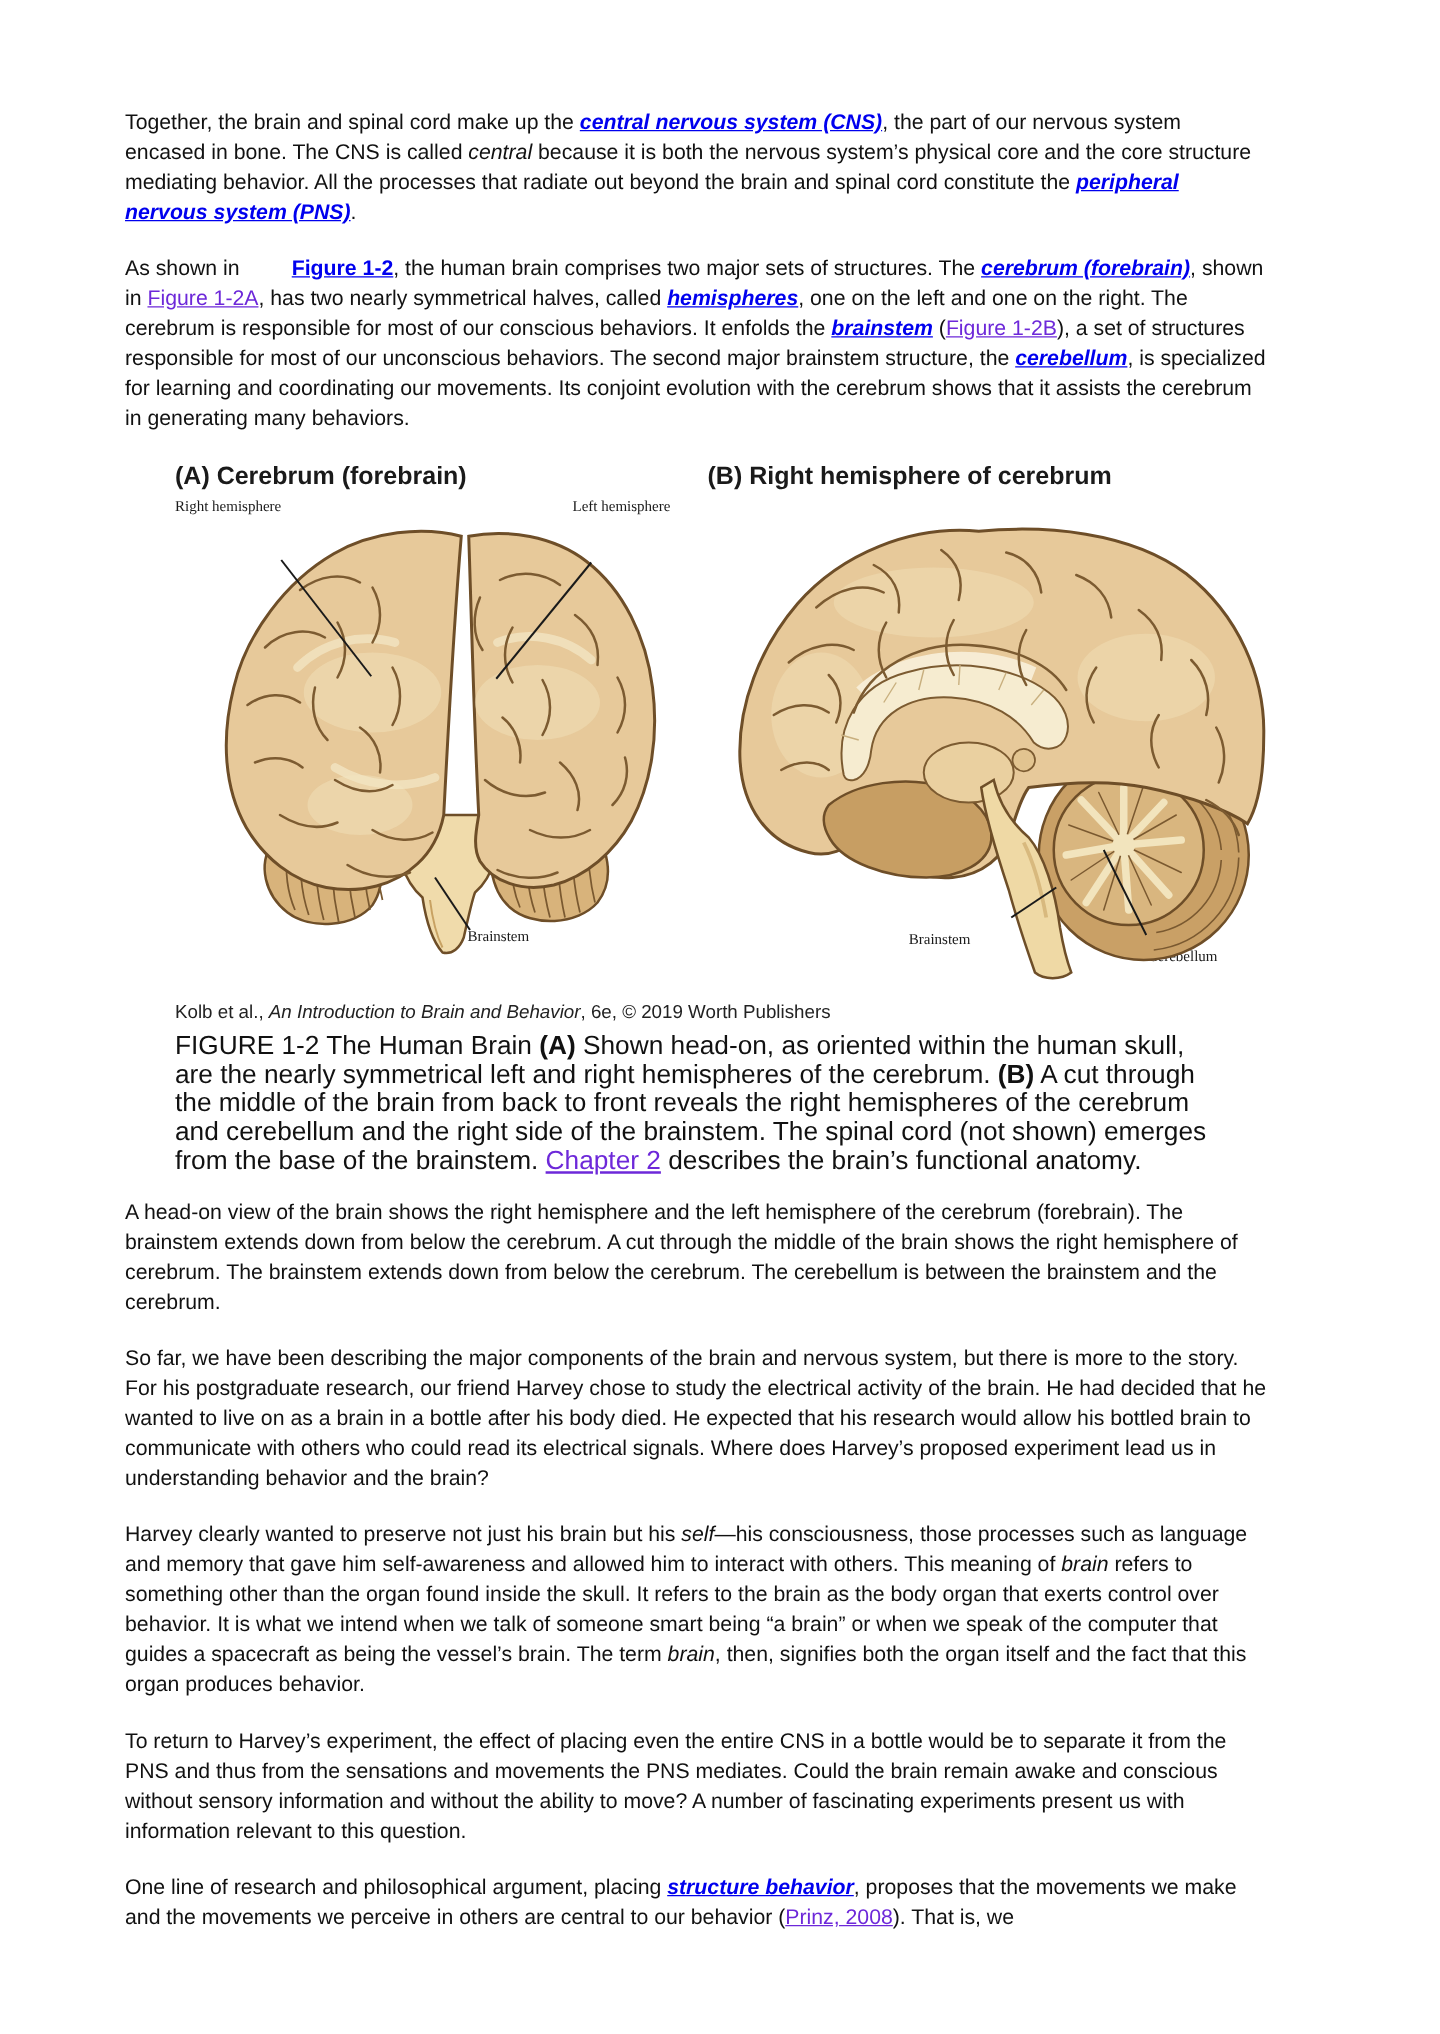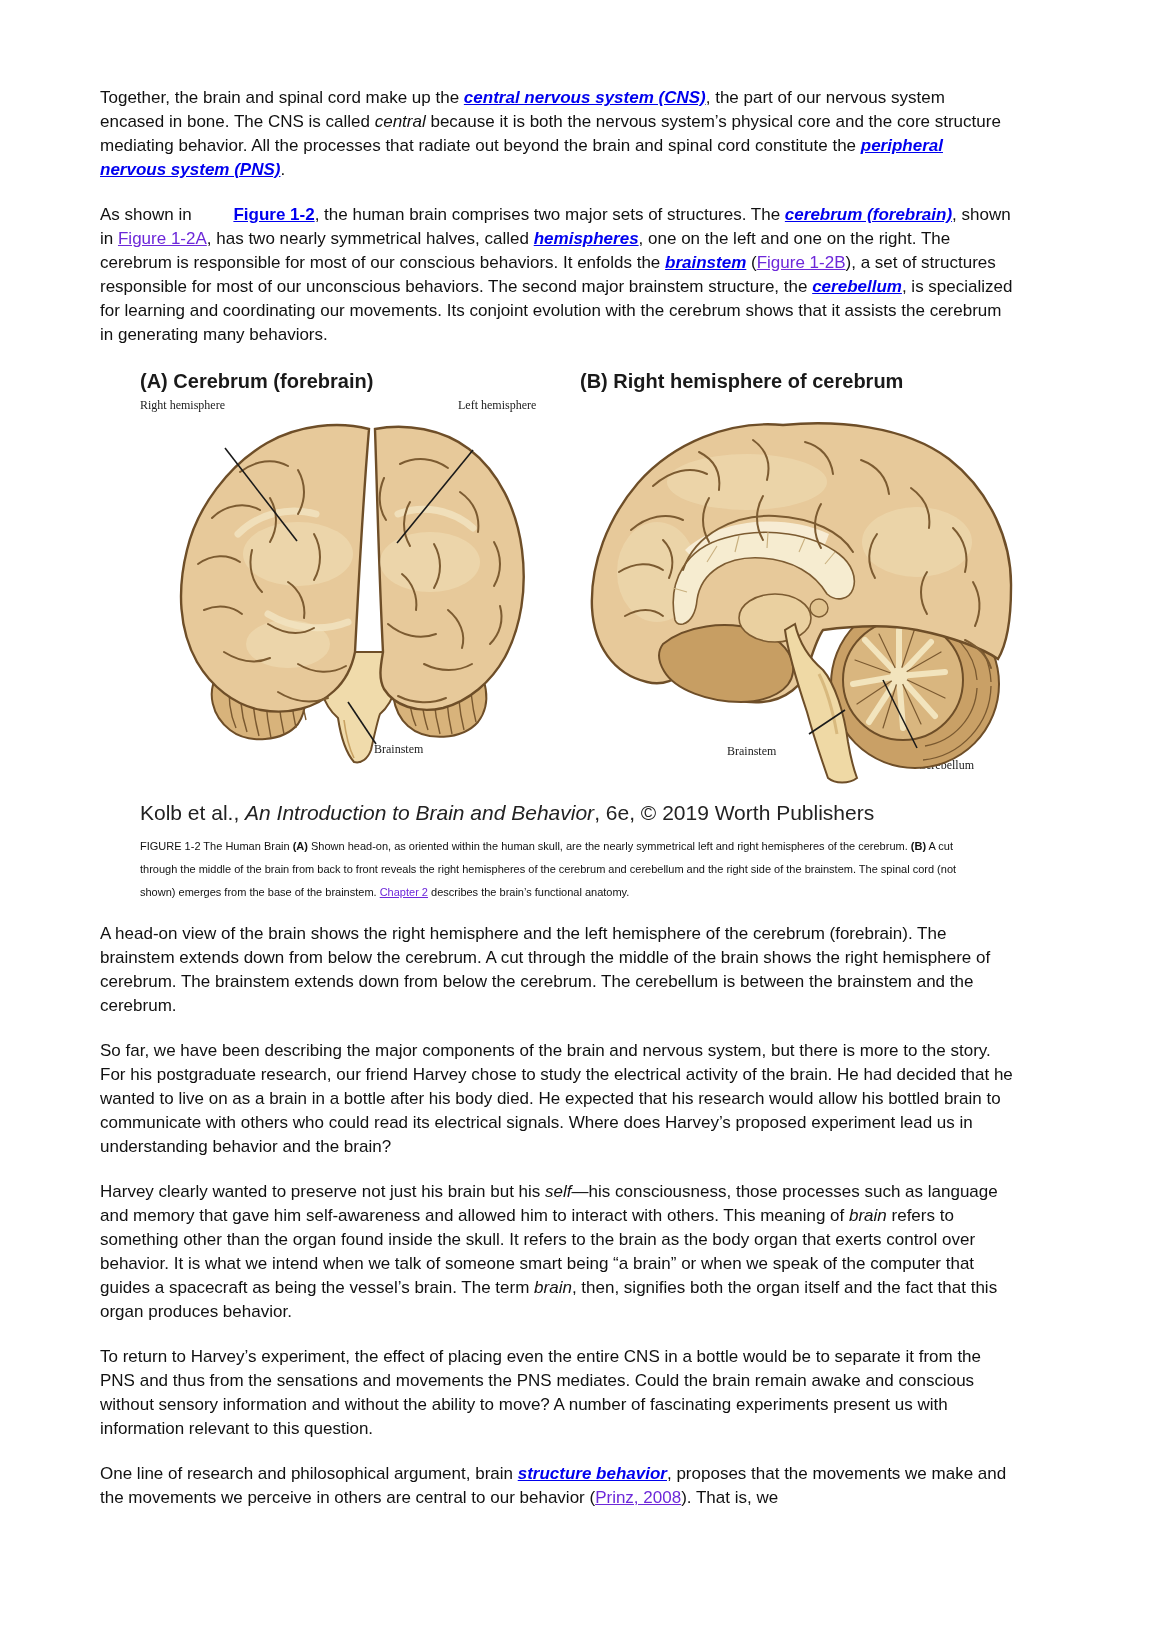--- a/index.html
+++ b/index.html
@@ -17,26 +17,26 @@
   .seg-i{font-style:italic;}
   .seg-b{font-weight:bold;}
   a{cursor:pointer;}
 
   
   .figure{position:relative;width:913px;height:457px;margin:18px 0 0 0;}
   .panel{position:absolute;top:0;}
   .panel-a{left:40px;width:420px;height:412px;}
   .panel-b{left:462px;width:458px;height:412px;}
   .panel-title{font-size:20px;font-weight:bold;color:#1a1a1a;position:absolute;left:0;top:2px;white-space:nowrap;}
-  .panel-b .panel-title{left:18px;}
+  .panel-b .panel-title{left:4px;}
   .fig-label{position:absolute;font-size:12px;line-height:19px;color:#1a1a1a;font-family:Liberation Serif, serif;}
   .brain-svg{position:absolute;display:block;}
-  .credit{position:absolute;left:40px;top:433px;font-size:21px;color:#222;white-space:nowrap;}
-
-  .caption{font-size:11px;line-height:23px;margin:10px 0 0 40px;width:832px;}
+  .credit{position:absolute;left:40px;top:433px;font-size:15px;color:#222;white-space:nowrap;}
+
+  .caption{font-size:21px;line-height:23px;margin:0 0 0 40px;width:832px;}
   .caption + .para{margin-top:18px;}
 </style>
 </head>
 <body>
 
 <div class="page">
   <div class="content">
 
     <p class="para"><span>Together, the brain and spinal cord make up the </span><a href="#" class="seg-term">central nervous system (CNS)</a><span>, the part of our nervous system encased in bone. The CNS is called </span><span class="seg-i">central</span><span> because it is both the nervous system’s physical core and the core structure mediating behavior. All the processes that radiate out beyond the brain and spinal cord constitute the </span><a href="#" class="seg-term">peripheral nervous system (PNS)</a><span>.</span></p>
 
@@ -233,16 +233,16 @@
 
       <div class="credit"><span>Kolb et al., </span><span class="seg-i">An Introduction to Brain and Behavior</span><span>, 6e, © 2019 Worth Publishers</span></div>
     </div>
 
     <p class="caption"><span>FIGURE 1-2 The Human Brain </span><span class="seg-b">(A)</span><span> Shown head-on, as oriented within the human skull, are the nearly symmetrical left and right hemispheres of the cerebrum. </span><span class="seg-b">(B)</span><span> A cut through the middle of the brain from back to front reveals the right hemispheres of the cerebrum and cerebellum and the right side of the brainstem. The spinal cord (not shown) emerges from the base of the brainstem. </span><a href="#" class="seg-link">Chapter 2</a><span> describes the brain’s functional anatomy.</span></p>
 
     <p class="para"><span>A head-on view of the brain shows the right hemisphere and the left hemisphere of the cerebrum (forebrain). The brainstem extends down from below the cerebrum. A cut through the middle of the brain shows the right hemisphere of cerebrum. The brainstem extends down from below the cerebrum. The cerebellum is between the brainstem and the cerebrum.</span></p>
     <p class="para"><span>So far, we have been describing the major components of the brain and nervous system, but there is more to the story. For his postgraduate research, our friend Harvey chose to study the electrical activity of the brain. He had decided that he wanted to live on as a brain in a bottle after his body died. He expected that his research would allow his bottled brain to communicate with others who could read its electrical signals. Where does Harvey’s proposed experiment lead us in understanding behavior and the brain?</span></p>
     <p class="para"><span>Harvey clearly wanted to preserve not just his brain but his </span><span class="seg-i">self</span><span>—his consciousness, those processes such as language and memory that gave him self-awareness and allowed him to interact with others. This meaning of </span><span class="seg-i">brain</span><span> refers to something other than the organ found inside the skull. It refers to the brain as the body organ that exerts control over behavior. It is what we intend when we talk of someone smart being “a brain” or when we speak of the computer that guides a spacecraft as being the vessel’s brain. The term </span><span class="seg-i">brain</span><span>, then, signifies both the organ itself and the fact that this organ produces behavior.</span></p>
     <p class="para"><span>To return to Harvey’s experiment, the effect of placing even the entire CNS in a bottle would be to separate it from the PNS and thus from the sensations and movements the PNS mediates. Could the brain remain awake and conscious without sensory information and without the ability to move? A number of fascinating experiments present us with information relevant to this question.</span></p>
-    <p class="para"><span>One line of research and philosophical argument, brain </span><a href="#" class="seg-term">structure behavior</a><span>, proposes that the movements we make and the movements we perceive in others are central to our behavior (</span><a href="#" class="seg-link">Prinz, 2008</a><span>). That is, we</span></p>
+    <p class="para"><span>One line of research and philosophical argument, placing </span><a href="#" class="seg-term">structure behavior</a><span>, proposes that the movements we make and the movements we perceive in others are central to our behavior (</span><a href="#" class="seg-link">Prinz, 2008</a><span>). That is, we</span></p>
 
   </div>
 </div>
 
 </body></html>

